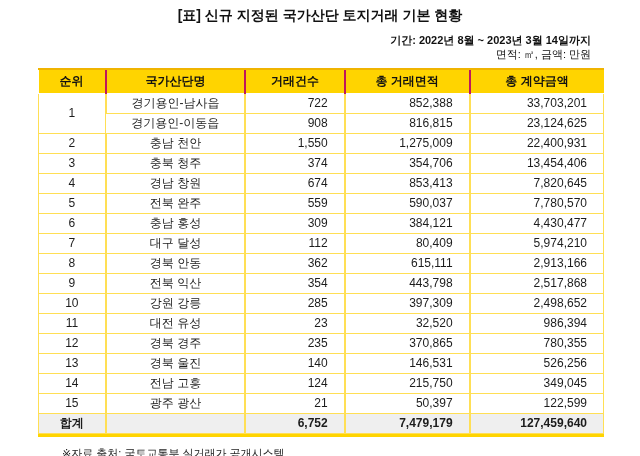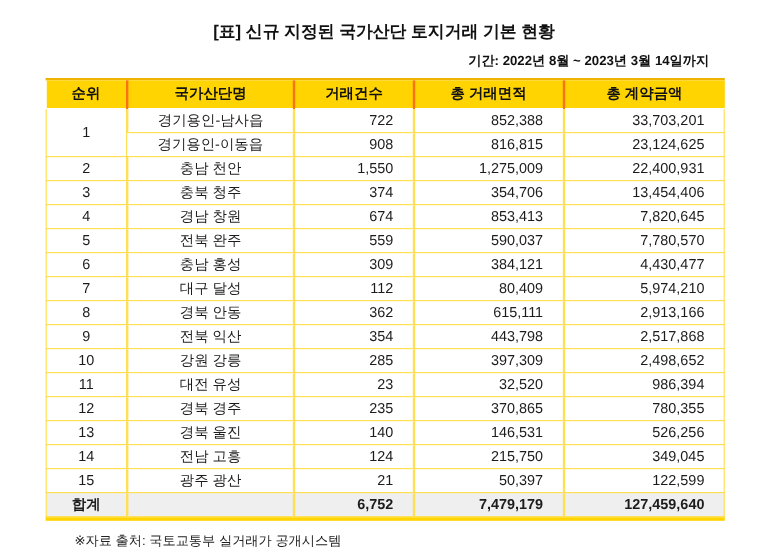--- a/index.html
+++ b/index.html
@@ -6,21 +6,21 @@
   html, body {
     width: 640px; height: 456px;
     background: #ffffff;
     font-family: "Liberation Sans", "DejaVu Sans", sans-serif;
     color: #1c1c1c;
     overflow: hidden;
   }
   .page { position: relative; width: 640px; height: 456px; }
 
   .title {
-    padding-top: 18px;
+    padding-top: 7px;
     text-align: center;
     font-size: 14px;
     font-weight: bold;
     color: #111;
   }
 
   .meta {
     margin: 8px 49px 0 0;
     text-align: right;
     font-size: 11px;
@@ -47,21 +47,21 @@
   col.c-count  { width: 17.6%; }
   col.c-area   { width: 22.1%; }
   col.c-amount { width: 23.7%; }
 
   th {
     background: var(--header-bg, #ffd400);
     color: #111;
     font-weight: bold;
     font-size: 12px;
     height: 23px;
-    border-left: 2px solid #f97316;
+    border-left: 2px solid #be185d;
     border-bottom: 1px solid #ffffff;
     text-align: center;
     vertical-align: middle;
   }
   th:first-child { border-left: none; }
 
   td {
     background: #ffffff;
     height: 20px;
     border: 1px solid var(--grid-border, #ffdf55);
@@ -90,20 +90,21 @@
 </style>
 </head>
 <body>
 
 <div class="page">
 
   <div class="title">[표] 신규 지정된 국가산단 토지거래 기본 현황</div>
 
   <div class="meta">
     <div class="meta-period">기간: 2022년 8월 ~ 2023년 3월 14일까지</div>
+    <div class="meta-unit">면적: ㎡, 금액: 만원</div>
   </div>
 
   <div class="table-wrap">
     <table>
       <colgroup>
         <col class="c-rank">
           <col class="c-name">
           <col class="c-count">
           <col class="c-area">
           <col class="c-amount">

